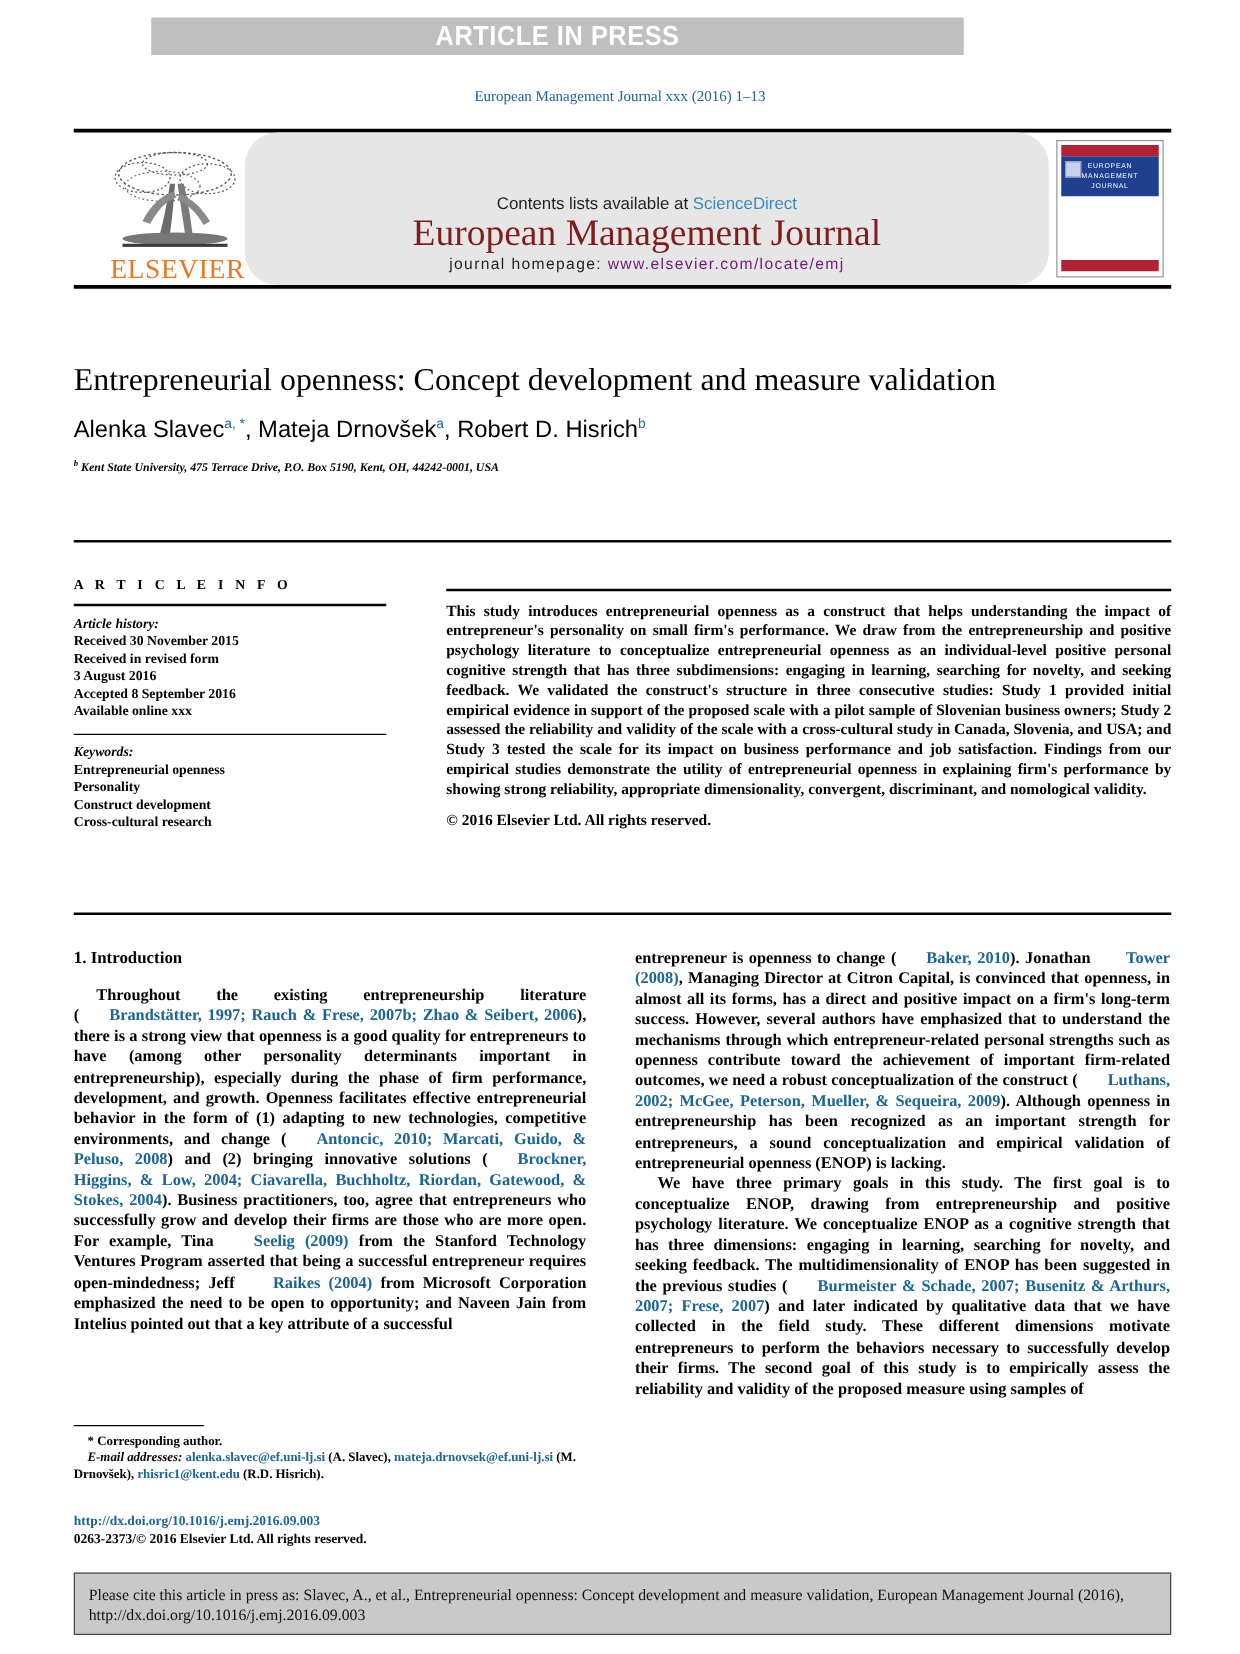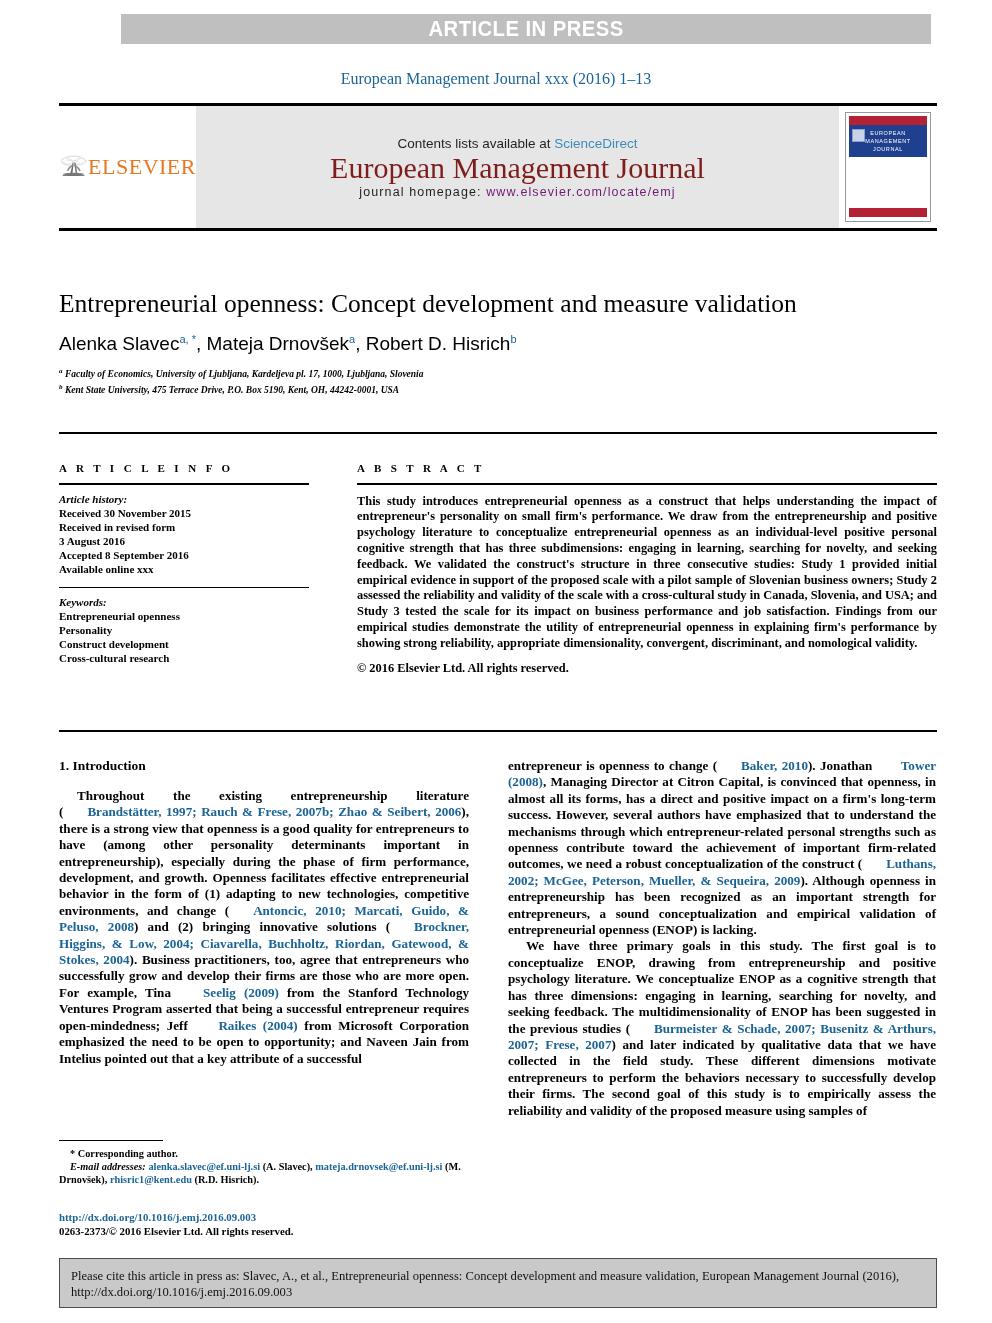--- a/index.html
+++ b/index.html
@@ -19,21 +19,21 @@
     position: relative;
     width: 992px;
     height: 1323px;
   }
 
   
   .aip-banner {
     position: absolute;
     left: 121px;
     top: 14px;
-    width: 810px;
+    width: 650px;
     height: 30px;
     background: #bfbfbf;
     display: flex;
     align-items: center;
     justify-content: center;
   }
   .aip-banner span {
     font-family: "Liberation Sans", sans-serif;
     font-weight: bold;
     font-size: 22px;
@@ -42,21 +42,21 @@
     transform: scaleX(0.92);
   }
 
   
   .running-head {
     position: absolute;
     left: 0;
     top: 70px;
     width: 992px;
     text-align: center;
-    font-size: 16px;
+    font-size: 12px;
     color: #1a6496;
     font-family: "Liberation Serif", serif;
   }
 
   
   .masthead {
     position: absolute;
     left: 59px;
     top: 103px;
     width: 878px;
@@ -74,43 +74,45 @@
   }
   .mast-body {
     display: flex;
     align-items: stretch;
     height: 122px;
   }
   .mast-logo {
     width: 137px;
     flex: 0 0 137px;
     display: flex;
-    align-items: center;
+    flex-direction: column;
+    align-items: flex-end;
     justify-content: flex-end;
     padding-bottom: 2px;
     box-sizing: border-box;
   }
   .tree-svg { display:block; }
   .elsevier-word {
     font-family: "Liberation Serif", serif;
     font-size: 22px;
     letter-spacing: 0.5px;
     color: #e87722;
     line-height: 1;
     margin-top: 1px;
   }
   .mast-center {
     flex: 1 1 auto;
     background: #e6e6e6;
     display: flex;
     flex-direction: column;
     align-items: center;
-    justify-content: center;
+    justify-content: flex-end;
     padding: 10px 0 10px 0;
     box-sizing: border-box;
+    border-radius: 26px;
   }
   .contents-line {
     font-family: "Liberation Sans", sans-serif;
     font-size: 13.5px;
     color: #231f20;
   }
   .contents-line .sd {
     color: #3b8bbd;
   }
   .journal-name {
@@ -422,21 +424,20 @@
     </div>
     <div class="mast-rule-bottom"></div>
   </div>
 
   <div class="title-block">
     <h1 class="art-title">Entrepreneurial openness: Concept development and measure validation</h1>
     <div class="authors">
       <span>Alenka Slavec</span><sup>a, *</sup>, <span>Mateja Drnovšek</span><sup>a</sup>, <span>Robert D. Hisrich</span><sup>b</sup>
     </div>
     <div class="affils">
-      <div><sup>a</sup> <span>Faculty of Economics, University of Ljubljana, Kardeljeva pl. 17, 1000, Ljubljana, Slovenia</span></div>
       <div><sup>b</sup> <span>Kent State University, 475 Terrace Drive, P.O. Box 5190, Kent, OH, 44242-0001, USA</span></div>
     </div>
   </div>
   <div class="title-rule"></div>
 
   <div class="info-col">
     <div class="sec-head">A R T I C L E   I N F O</div>
     <div class="hr-thin"></div>
     <div class="info-group">
       <div class="lbl">Article history:</div>
@@ -450,21 +451,20 @@
     <div class="info-group">
       <div class="lbl">Keywords:</div>
       <div>Entrepreneurial openness</div>
       <div>Personality</div>
       <div>Construct development</div>
       <div>Cross-cultural research</div>
     </div>
   </div>
 
   <div class="abs-col">
-    <div class="sec-head">A B S T R A C T</div>
     <div class="hr-thin"></div>
     <div class="abstract-text">This study introduces entrepreneurial openness as a construct that helps understanding the impact of entrepreneur's personality on small firm's performance. We draw from the entrepreneurship and positive psychology literature to conceptualize entrepreneurial openness as an individual-level positive personal cognitive strength that has three subdimensions: engaging in learning, searching for novelty, and seeking feedback. We validated the construct's structure in three consecutive studies: Study 1 provided initial empirical evidence in support of the proposed scale with a pilot sample of Slovenian business owners; Study 2 assessed the reliability and validity of the scale with a cross-cultural study in Canada, Slovenia, and USA; and Study 3 tested the scale for its impact on business performance and job satisfaction. Findings from our empirical studies demonstrate the utility of entrepreneurial openness in explaining firm's performance by showing strong reliability, appropriate dimensionality, convergent, discriminant, and nomological validity.</div>
     <div class="copyright">© 2016 Elsevier Ltd. All rights reserved.</div>
   </div>
 
   <div class="body-rule"></div>
 
   <div class="col-left">
     <div class="sect-title">1. Introduction</div>
     <p class="para"><span>Throughout the existing entrepreneurship literature (</span><span class="ref">Brandstätter, 1997; Rauch &amp; Frese, 2007b; Zhao &amp; Seibert, 2006</span><span>), there is a strong view that openness is a good quality for entrepreneurs to have (among other personality determinants important in entrepreneurship), especially during the phase of firm performance, development, and growth. Openness facilitates effective entrepreneurial behavior in the form of (1) adapting to new technologies, competitive environments, and change (</span><span class="ref">Antoncic, 2010; Marcati, Guido, &amp; Peluso, 2008</span><span>) and (2) bringing innovative solutions (</span><span class="ref">Brockner, Higgins, &amp; Low, 2004; Ciavarella, Buchholtz, Riordan, Gatewood, &amp; Stokes, 2004</span><span>). Business practitioners, too, agree that entrepreneurs who successfully grow and develop their firms are those who are more open. For example, Tina </span><span class="ref">Seelig (2009)</span><span> from the Stanford Technology Ventures Program asserted that being a successful entrepreneur requires open-mindedness; Jeff </span><span class="ref">Raikes (2004)</span><span> from Microsoft Corporation emphasized the need to be open to opportunity; and Naveen Jain from Intelius pointed out that a key attribute of a successful</span></p>

